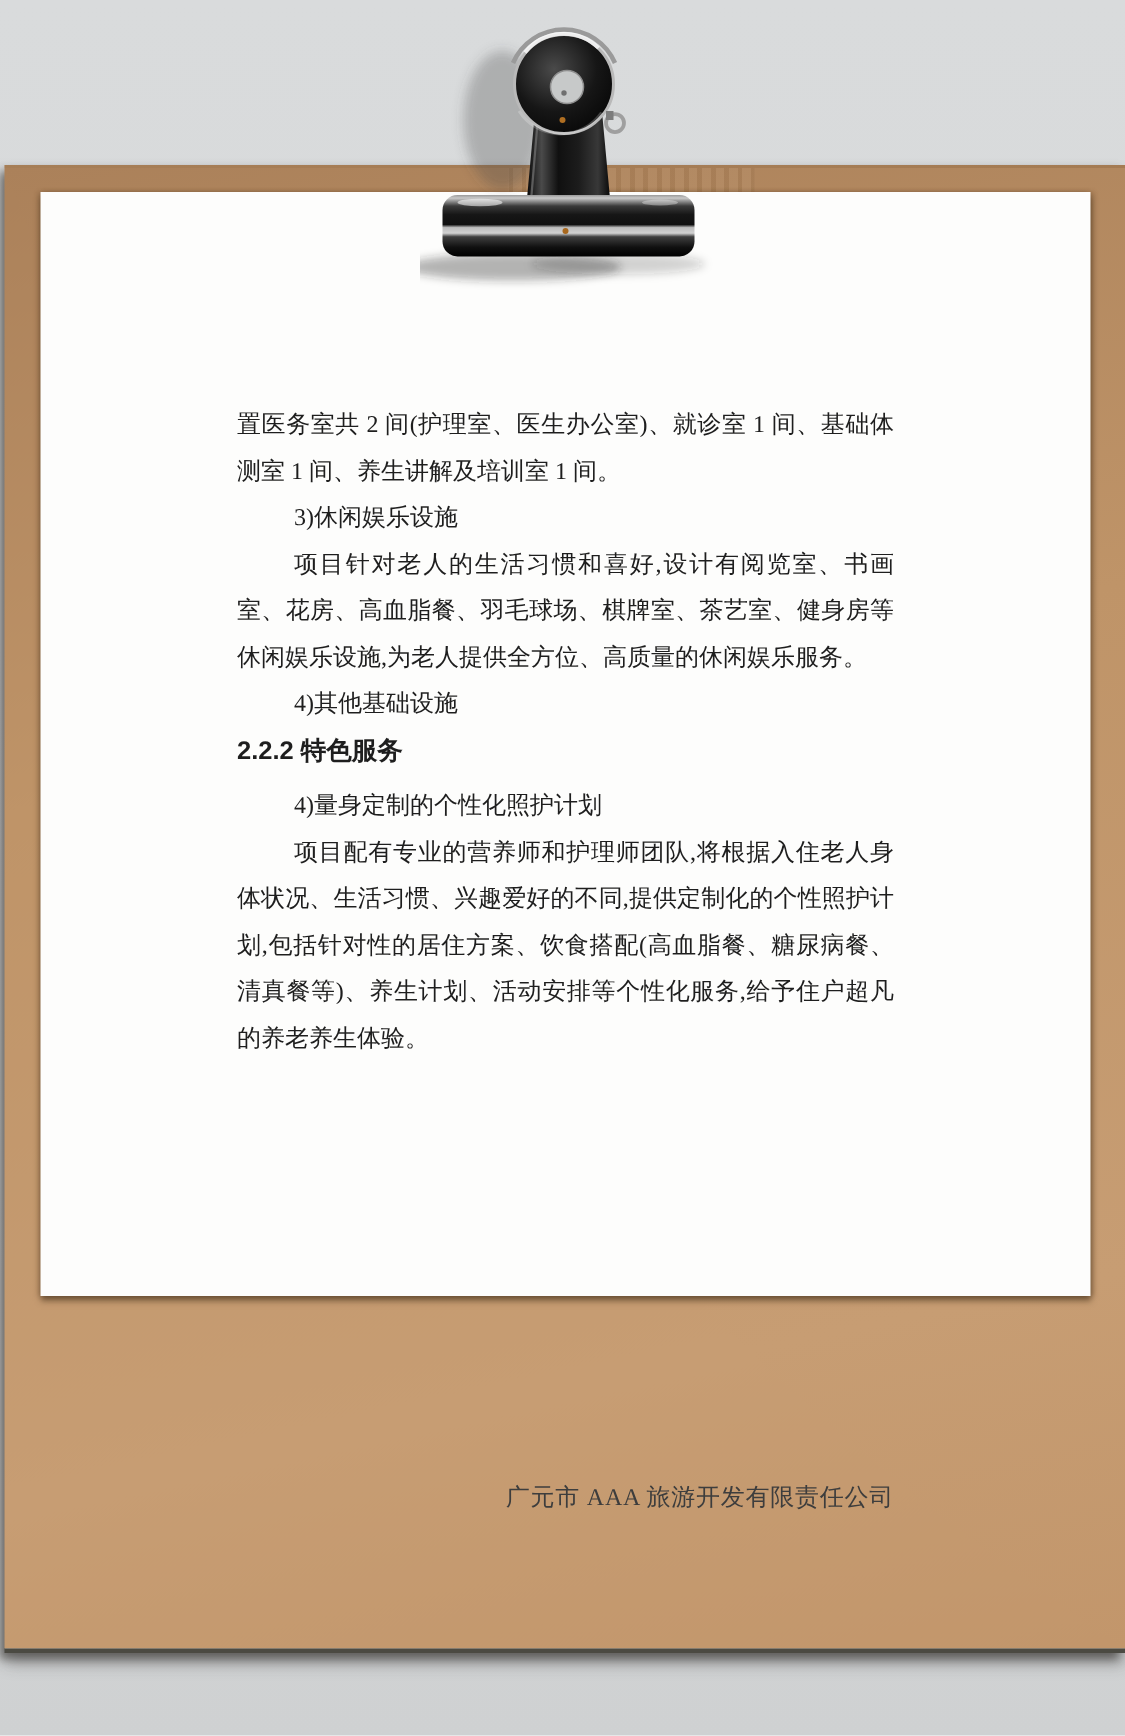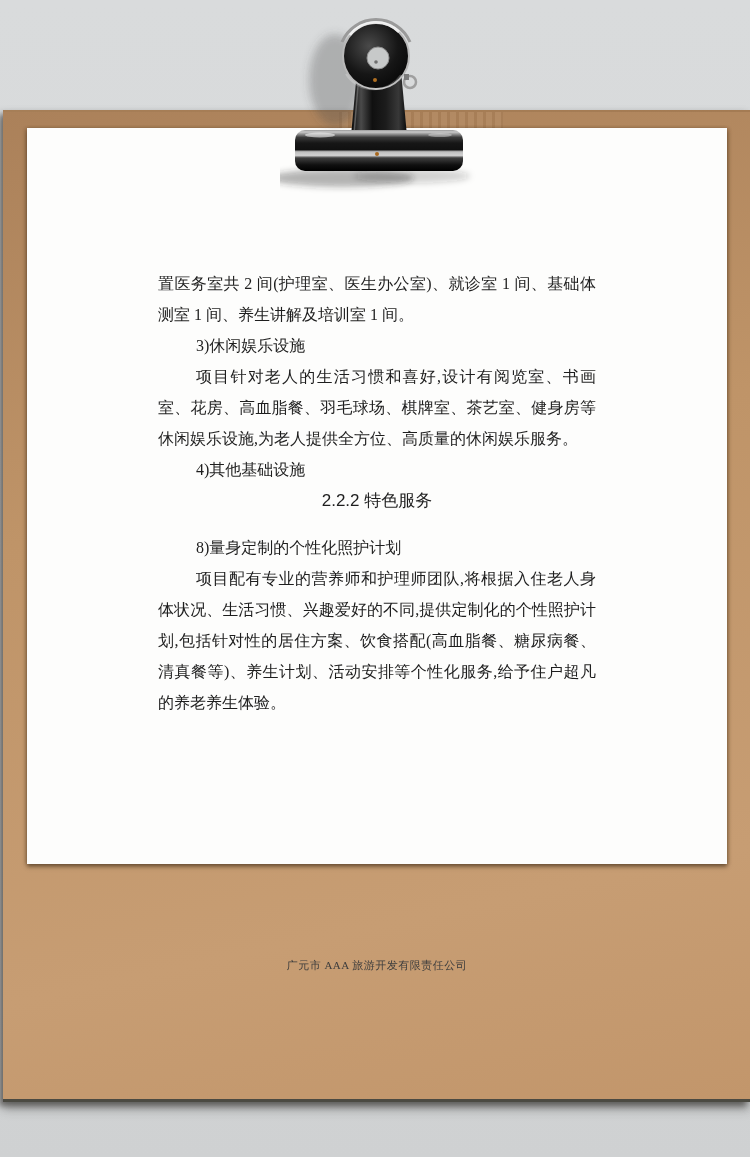--- a/index.html
+++ b/index.html
@@ -47,31 +47,31 @@
     width:438px;
     color:var(--text);
     font-size:16px;
     line-height:31px;
     text-align:justify;
   }
   .para{ text-align:justify; }
   .para.indent{ text-indent:38px; }
   .para.heading{
     font-family:"Liberation Sans","DejaVu Sans",sans-serif;
-    font-weight:normal;
+    font-weight:bold;
     font-size:17px;
-    margin:0 0 16px 0;
-    text-align:center;
+    margin:0 0 6px 0;
+    text-align:left;
   }
   .page-footer{
     position:absolute;
-    left:131px; top:830px;
+    left:131px; top:860px;
     width:438px;
-    text-align:center;
-    font-size:11px;
+    text-align:right;
+    font-size:16px;
     letter-spacing:0.5px;
     color:var(--footer-text);
   }
   .clip{
     position:absolute;
     left:280px; top:18px;
     z-index:5;
   }
 </style>
 </head>
@@ -79,21 +79,21 @@
 
 <div class="board"></div>
 
 <div class="paper">
   <div class="doc-body">
       <div class="para">置医务室共 2 间(护理室、医生办公室)、就诊室 1 间、基础体测室 1 间、养生讲解及培训室 1 间。</div>
       <div class="para indent">3)休闲娱乐设施</div>
       <div class="para indent">项目针对老人的生活习惯和喜好,设计有阅览室、书画室、花房、高血脂餐、羽毛球场、棋牌室、茶艺室、健身房等休闲娱乐设施,为老人提供全方位、高质量的休闲娱乐服务。</div>
       <div class="para indent">4)其他基础设施</div>
       <div class="para heading">2.2.2 特色服务</div>
-      <div class="para indent">8)量身定制的个性化照护计划</div>
+      <div class="para indent">4)量身定制的个性化照护计划</div>
       <div class="para indent">项目配有专业的营养师和护理师团队,将根据入住老人身体状况、生活习惯、兴趣爱好的不同,提供定制化的个性照护计划,包括针对性的居住方案、饮食搭配(高血脂餐、糖尿病餐、清真餐等)、养生计划、活动安排等个性化服务,给予住户超凡的养老养生体验。</div>
     </div>
   <div class="page-footer">广元市 AAA 旅游开发有限责任公司</div>
 </div>
 
 <svg class="clip" width="200" height="178" viewBox="0 0 200 178" aria-hidden="true">
   <defs>
     <linearGradient id="barG" x1="0" y1="0" x2="0" y2="1">
       <stop offset="0" stop-color="#999999"></stop>
       <stop offset="0.05" stop-color="#c9c9c9"></stop>

